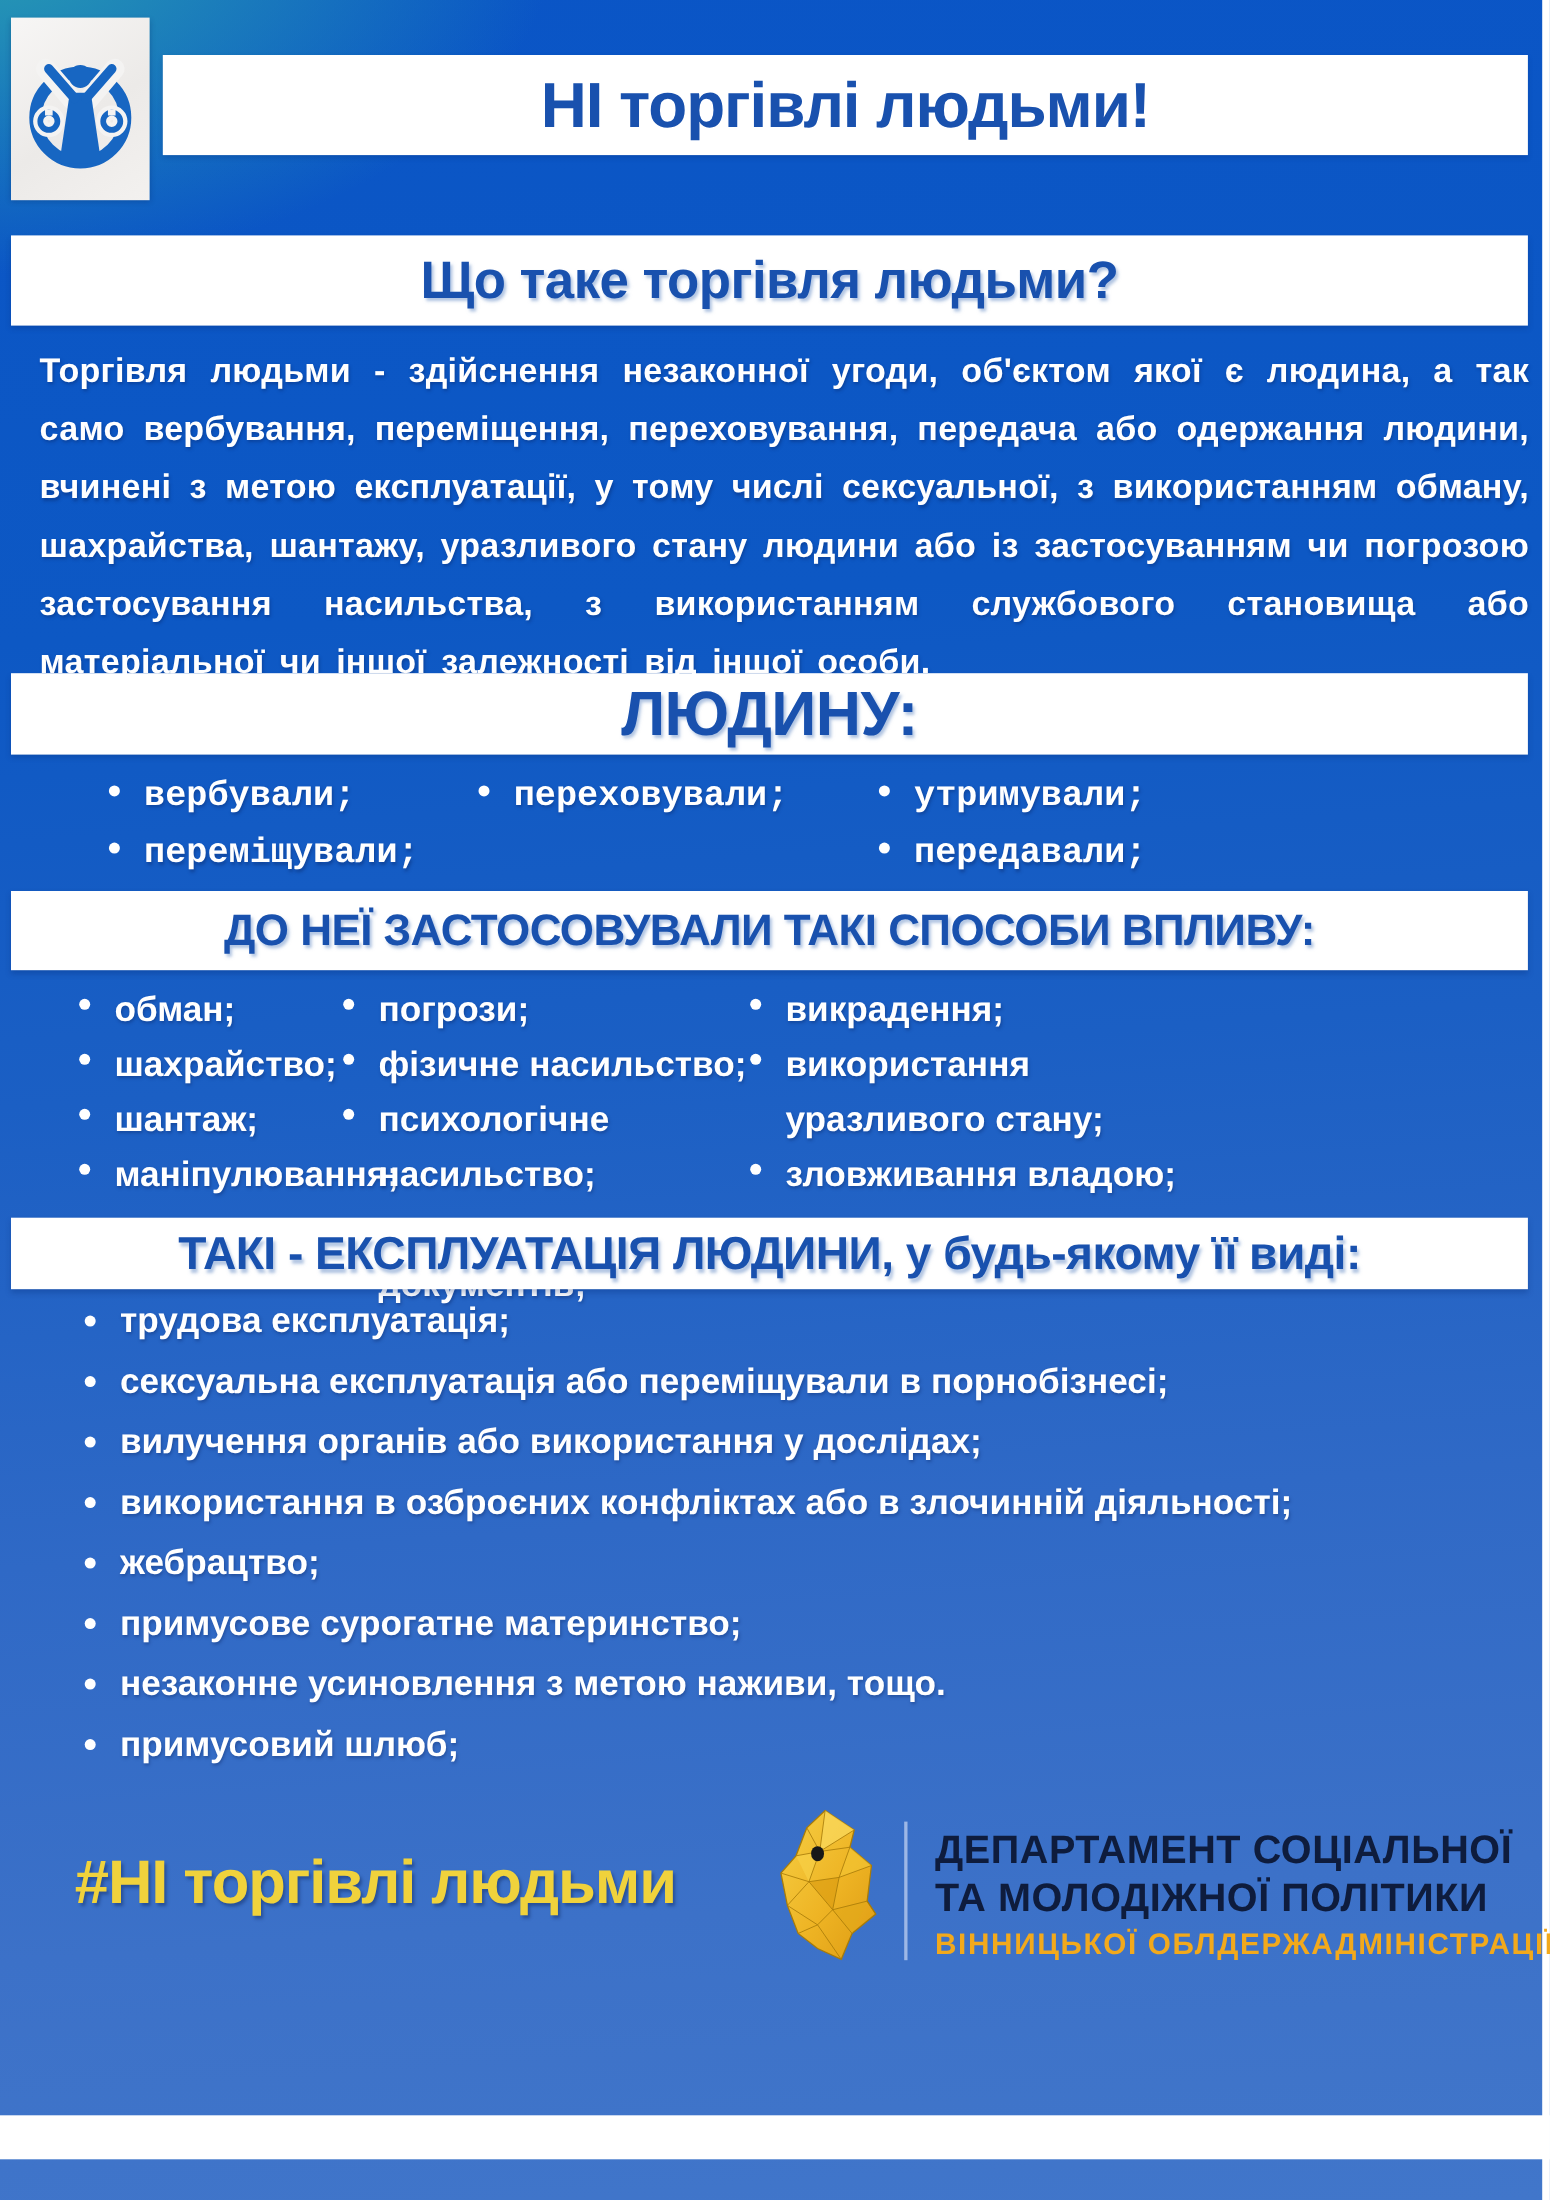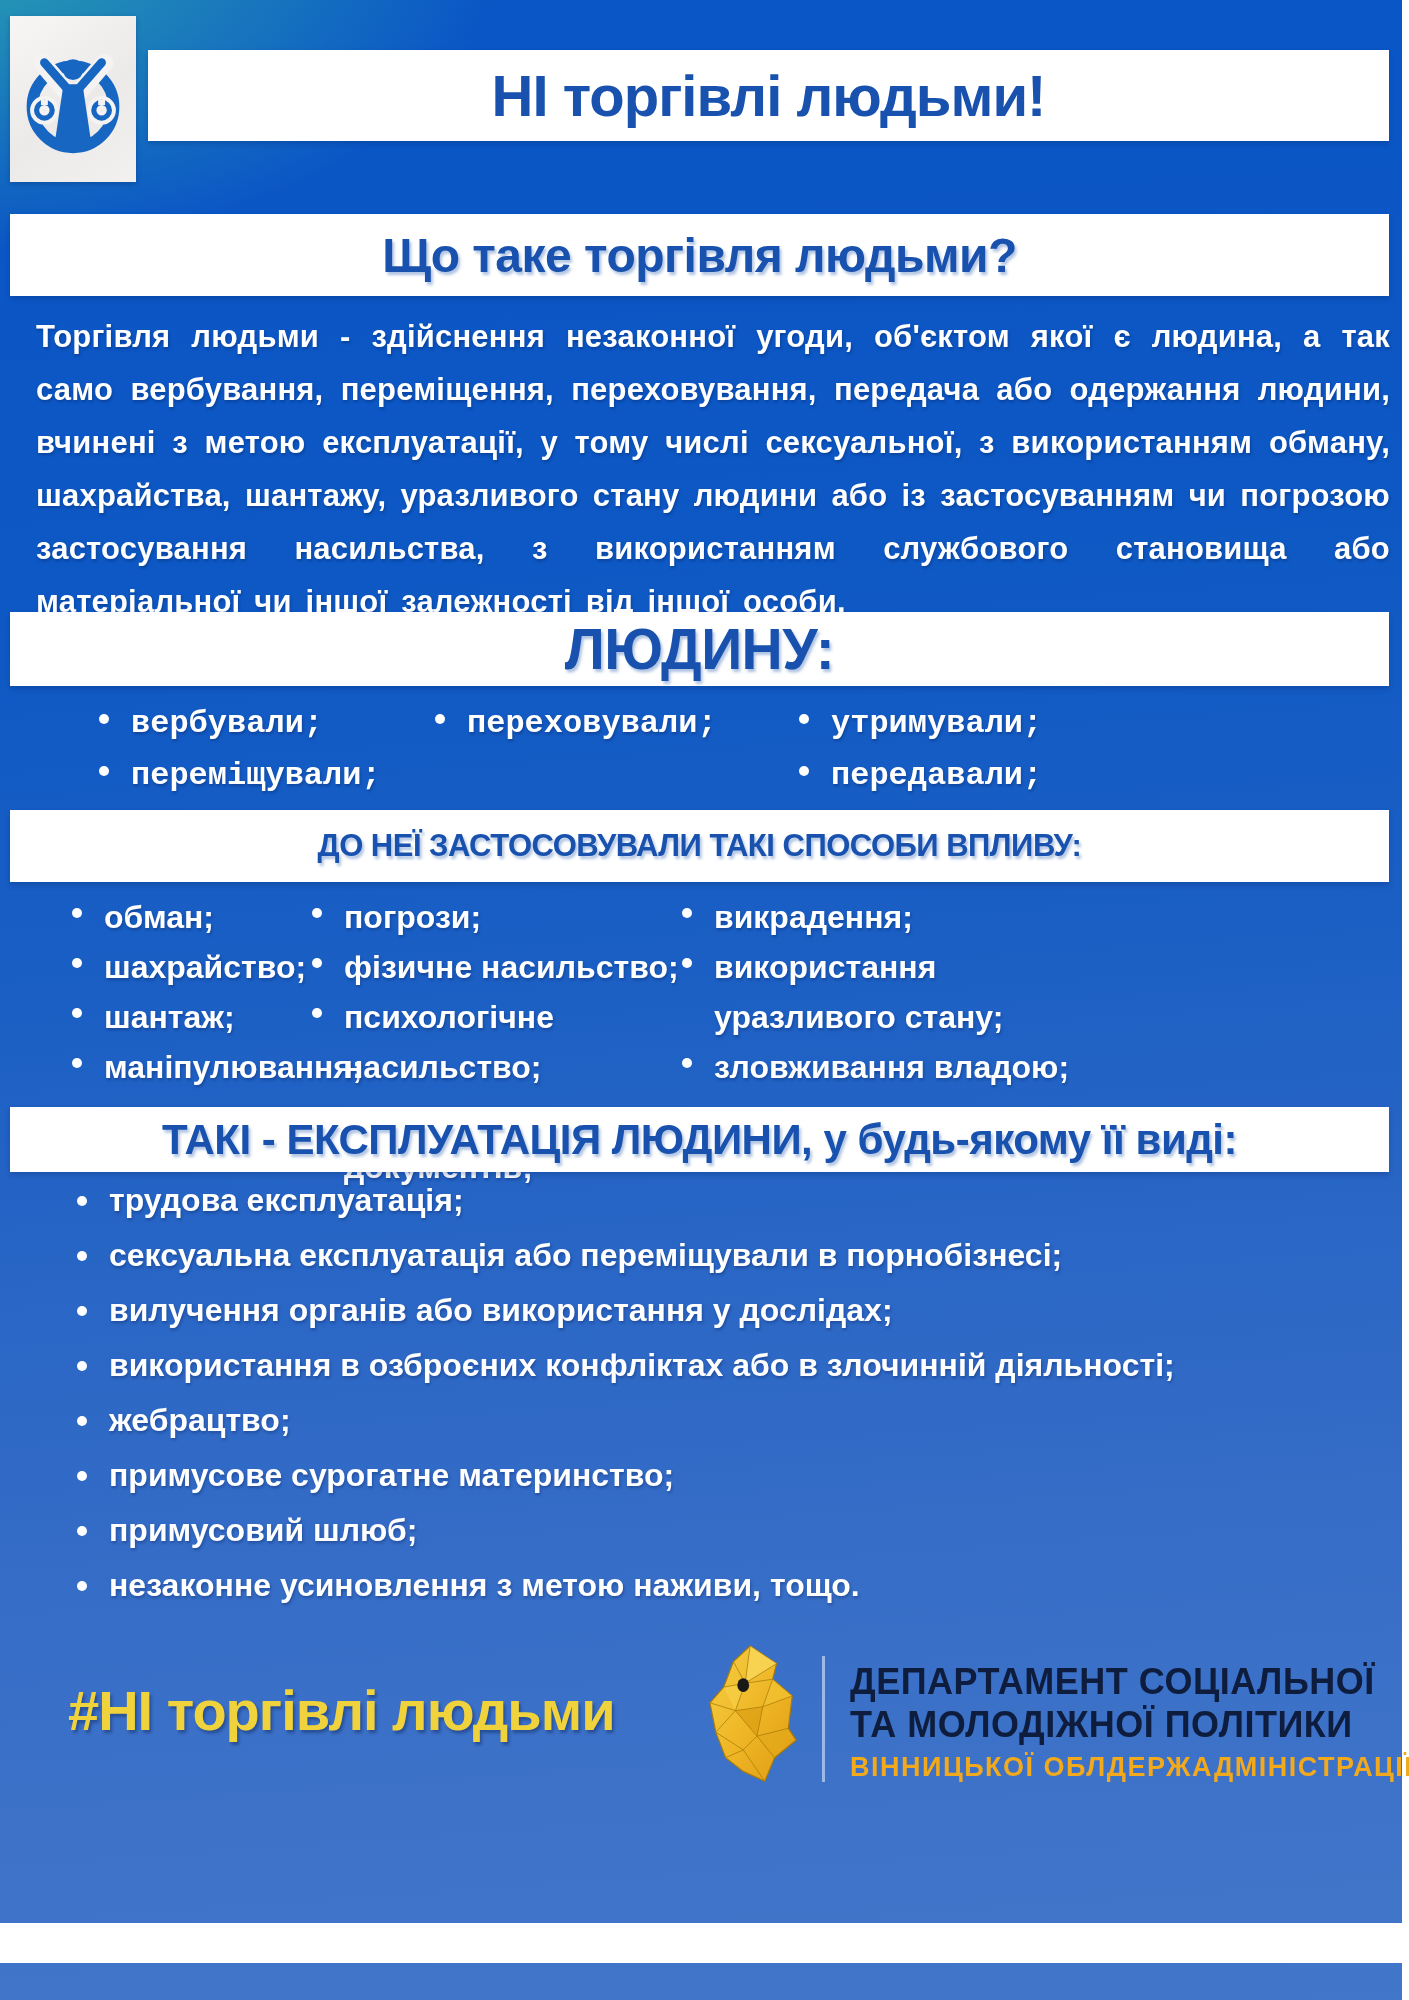--- a/index.html
+++ b/index.html
@@ -34,21 +34,21 @@
   }
   .white-banner h2 {
     margin:0; font-weight:bold; color:#1951ae; white-space:nowrap; letter-spacing:-0.5px;
     text-shadow:2px 3px 3px rgba(110,145,200,0.55);
   }
   .banner-what   { top:214px; height:82px; }
   .banner-what h2 { font-size:48px; }
   .banner-person { top:612px; height:74px; }
   .banner-person h2 { font-size:57px; }
   .banner-methods{ top:810px; height:72px; }
-  .banner-methods h2 { font-size:31px;text-align:right; }
+  .banner-methods h2 { font-size:40px;text-align:right; }
   .banner-goal   { top:1107px; height:65px; }
   .banner-goal h2 { font-size:42px; }
 
   
   .para {
     position:absolute; left:36px; top:310px; width:1354px;
     margin:0; color:#ffffff; font-size:31px; font-weight:bold; line-height:53px;
     text-align:justify; word-spacing:5px; letter-spacing:0.2px;
     text-shadow:1px 2px 3px rgba(5,25,80,0.35);
   }
@@ -170,22 +170,22 @@
   <div class="white-banner banner-goal">
     <h2>ТАКІ - ЕКСПЛУАТАЦІЯ ЛЮДИНИ, у будь-якому її виді:</h2>
   </div>
   <ul class="blist goal-list">
     <li>трудова експлуатація;</li>
     <li>сексуальна експлуатація або переміщували в порнобізнесі;</li>
     <li>вилучення органів або використання у дослідах;</li>
     <li>використання в озброєних конфліктах або в злочинній діяльності;</li>
     <li>жебрацтво;</li>
     <li>примусове сурогатне материнство;</li>
+    <li>незаконне усиновлення з метою наживи, тощо.</li>
     <li>примусовий шлюб;</li>
-    <li>незаконне усиновлення з метою наживи, тощо.</li>
   </ul>
 
   <p class="hashtag">#НІ торгівлі людьми</p>
 
   <svg class="footer-logo" viewBox="0 0 100 155">
     <defs>
       <linearGradient id="gold" x1="0" y1="0" x2="1" y2="1">
         <stop offset="0" stop-color="#f6cf45"></stop>
         <stop offset="0.55" stop-color="#eeb424"></stop>
         <stop offset="1" stop-color="#dd9a12"></stop>

